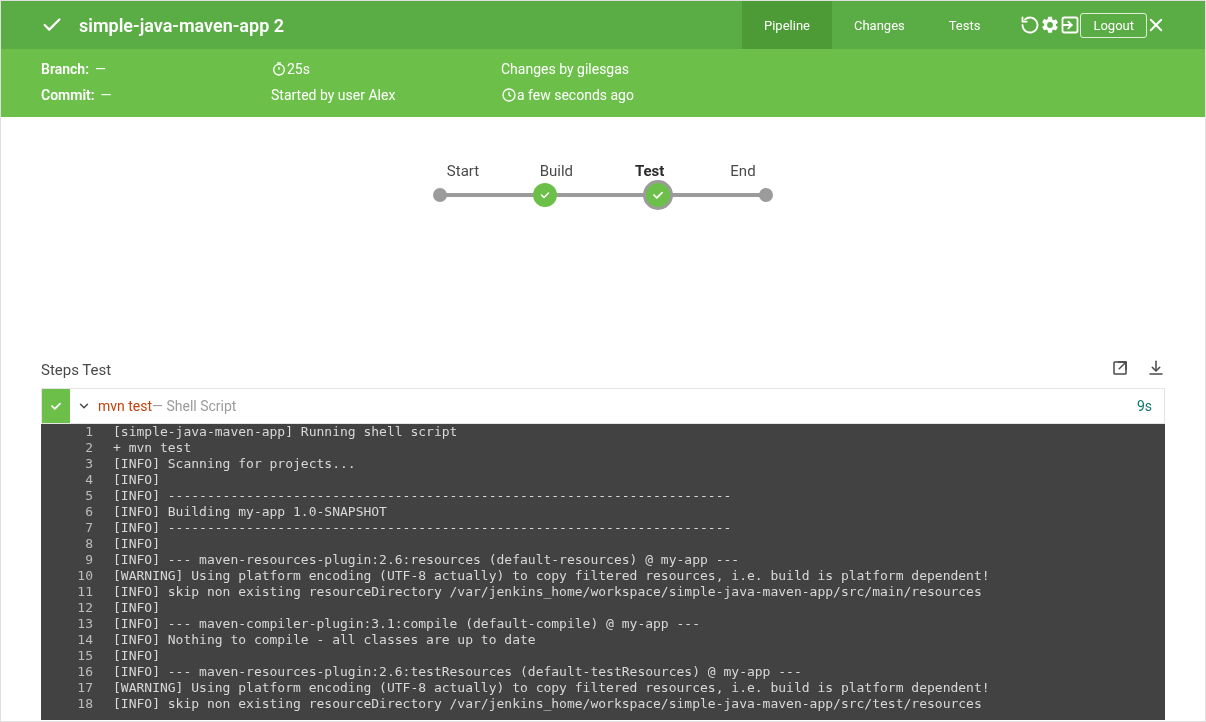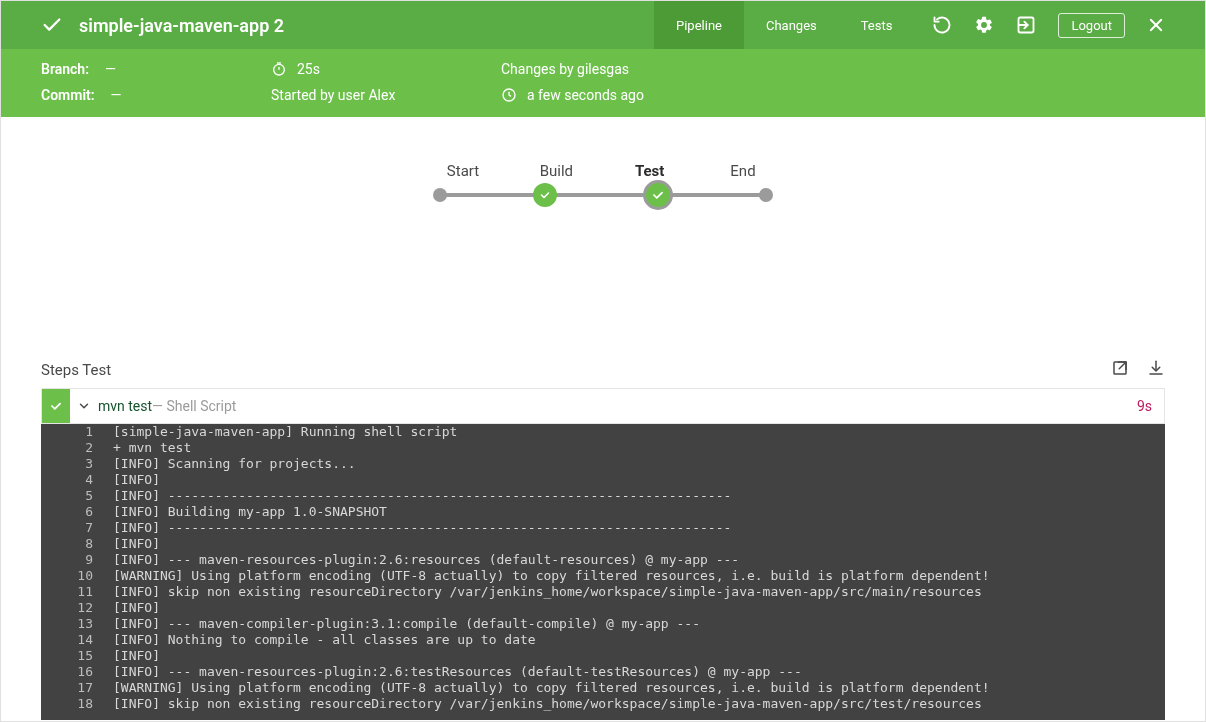--- a/index.html
+++ b/index.html
@@ -8,26 +8,26 @@
 
 .topbar { background: #5aac44; height: 48px; display: flex; align-items: center; color: #fff; padding: 0 40px 0 40px; }
 .topbar-left { display: flex; align-items: flex-end; gap: 16px; flex: 0 0 auto; }
 .check-circle svg { display: block; }
 .run-title { font-size: 18px; font-weight: 600; color: #fff; }
 
 .tabs { display: flex; align-items: stretch; margin-left: auto; height: 48px; }
 .tab { display: flex; align-items: center; padding: 0 22px; font-size: 13px; color: #fff; cursor: pointer; }
 .tab.active { background: #4c9b36; }
 
-.top-actions { display: flex; align-items: center; gap: 22px; margin-left: 18px; }
+.top-actions { display: flex; align-items: center; margin-left: 18px; }
 .icon-btn { display: flex; align-items: center; justify-content: center; cursor: pointer; color: #fff; }
 .logout-btn { border: 1px solid rgba(255,255,255,0.8); border-radius: 3px; padding: 4px 12px; font-size: 13px; color: #fff; cursor: pointer; }
 
 .meta { background: #6cc04a; color: #fff; padding: 12px 40px 14px 40px; display: grid; grid-template-columns: 230px 230px 1fr; row-gap: 10px; font-size: 14px; }
-.meta .cell { display: flex; align-items: flex-start; gap: 10px; }
+.meta .cell { display: flex; align-items: flex-start; }
 .meta .label { font-weight: 600; margin-right: 6px; }
 .meta svg { flex: 0 0 auto; }
 
 .stage-area { height: 235px; display: flex; align-items: flex-start; justify-content: center; padding-top: 45px; }
 .stages { position: relative; width: 340px; }
 .stage-labels { display: flex; justify-content: space-between; font-size: 15px; color: #4a4a4a; }
 .stage-labels .lbl { width: 60px; text-align: center; }
 .stage-labels .lbl.active { font-weight: 700; color: #2b2b2b; }
 .stage-track { position: relative; height: 30px; }
 .stage-line { position: absolute; top: 13px; left: 10px; right: 10px; height: 4px; background: #9b9b9b; border-radius: 2px; }
@@ -38,24 +38,24 @@
 .node svg { display: block; }
 
 .steps-header { display: flex; align-items: center; padding: 0 40px; height: 36px; font-size: 15px; color: #4a4a4a; }
 .steps-header .title { font-weight: 400; }
 .steps-header .spacer { flex: 1; }
 .steps-header .sicon { margin-left: 18px; cursor: pointer; color: #4a4a4a; }
 
 .step-row { display: flex; align-items: center; height: 36px; margin: 0 40px; border: 1px solid #e5e5e5; background: #fff; font-size: 14px; }
 .step-status { width: 28px; height: 100%; background: #6cc04a; display: flex; align-items: center; justify-content: center; }
 .step-toggle { width: 28px; display: flex; align-items: center; justify-content: center; color: #4a4a4a; cursor: pointer; }
-.step-name { font-weight: 400; color: #14532d; }
+.step-name { font-weight: 400; color: #c2410c; }
 .step-sub { color: #9b9b9b; margin-left: 0; }
 .step-row .spacer { flex: 1; }
-.step-dur { padding-right: 12px; color: #be185d; }
+.step-dur { padding-right: 12px; color: #0f766e; }
 
 .console { margin: 0 40px; background: #424242; color: #d8d8d8; font-family: Menlo, Consolas, "DejaVu Sans Mono", monospace; font-size: 13px; line-height: 16px; height: 296px; overflow: hidden; }
 .console .line { display: flex; }
 .console .ln { width: 72px; text-align: right; padding-right: 20px; color: #bdbdbd; user-select: none; }
 .console .tx { white-space: pre; }
 </style>
 </head>
 <body>
 <div class="page">
 

